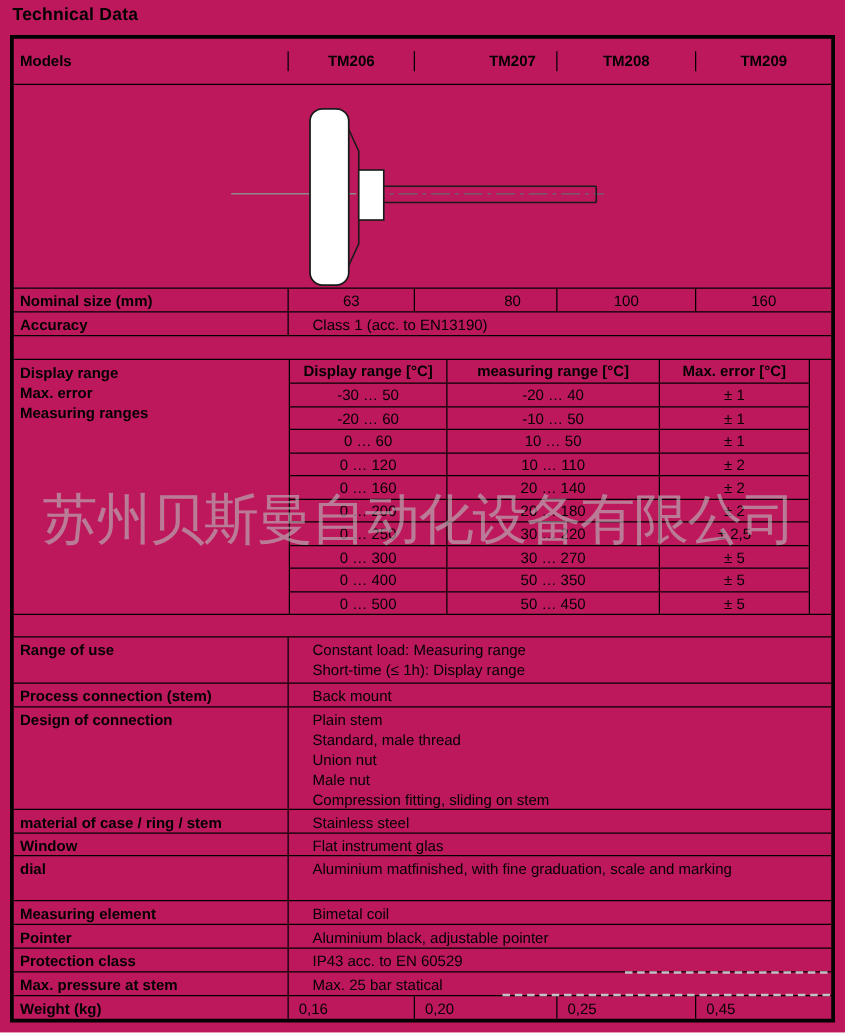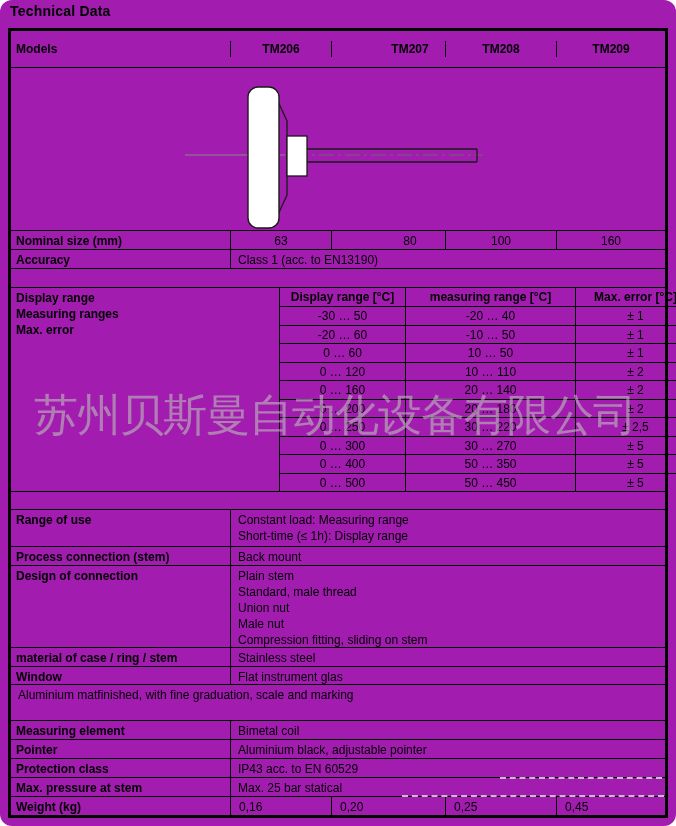--- a/index.html
+++ b/index.html
@@ -1,56 +1,56 @@
 <!DOCTYPE html>
 <html><head>
 <meta charset="utf-8">
 <style>
   html,body{margin:0;padding:0;background:#fff;}
   .page{
-    position:relative;width:676px;height:826px;background:#a21caf;
-    font-family:"Liberation Sans", sans-serif;color:#000;overflow:hidden;border-radius:12px;
+    position:relative;width:676px;height:826px;background:#be185d;
+    font-family:"Liberation Sans", sans-serif;color:#000;overflow:hidden;
   }
   .title{
     position:absolute;left:10px;top:3px;font-size:14px;font-weight:bold;
     letter-spacing:.2px;
   }
   .dtable{
     position:absolute;left:8px;top:28px;width:660px;height:790px;
     border:3px solid #000;box-sizing:border-box;
     display:flex;flex-direction:column;font-size:12px;
   }
   .row{display:flex;border-bottom:1px solid #000;box-sizing:border-box;flex:0 0 auto;}
   .row:last-child{border-bottom:none;flex:1 1 auto;}
   .lbl{
     width:220px;flex:0 0 220px;border-right:1px solid #000;box-sizing:border-box;
     font-weight:bold;padding:2px 0 0 5px;line-height:16px;
   }
   .lbl.noline{border-right:none;}
-  .val{flex:1;padding:2px 0 0 7px;line-height:16px;}
+  .val{flex:1;padding:2px 0 0 7px;line-height:16px;margin-left:12px;}
   .col{box-sizing:border-box;padding-top:2px;line-height:16px;}
   .c1{width:100px;flex:0 0 100px;}
   .c2{width:114px;flex:0 0 114px;border-left:1px solid #000;padding-left:43px;}
   .c3{width:111px;flex:0 0 111px;border-left:1px solid #000;}
   .c4{flex:1;border-left:1px solid #000;}
   .ctr{text-align:center;}
   .padl{padding-left:8px;}
   .bold{font-weight:bold;}
   .vctr{display:flex;align-items:center;}
   .vctr .lbl{padding-top:0;display:flex;align-items:center;}
   .vctr .col{padding-top:0;display:flex;align-items:center;}
   .vctr .col.ctr{justify-content:center;}
 
   
   .r-models{height:37px;}
   .r-image{height:163px;position:relative;}
   .r-nominal{height:19px;}
   .r-accuracy{height:19px;}
   .r-spacer1{height:19px;}
-  .r-ranges{height:204px;gap:48px;}
+  .r-ranges{height:204px;}
   .r-spacer2{height:18px;}
   .r-rangeofuse{height:37px;}
   .r-process{height:19px;}
   .r-design{height:82px;}
   .r-material{height:19px;}
   .r-window{height:18px;}
   .r-dial{height:36px;}
   .r-small{height:19px;}
 
   
@@ -130,22 +130,22 @@
     <div class="row r-accuracy">
       <div class="lbl">Accuracy</div>
       <div class="val">Class 1 (acc. to EN13190)</div>
     </div>
 
     <div class="row r-spacer1"></div>
 
     <div class="row r-ranges">
       <div class="lbl noline">
         <div>Display range</div>
+        <div>Max. error</div>
         <div>Measuring ranges</div>
-        <div>Max. error</div>
       </div>
       <div class="subtable">
         <div class="srow head">
           <div class="sc sc1">Display range [°C]</div>
           <div class="sc sc2">measuring range [°C]</div>
           <div class="sc sc3">Max. error [°C]</div>
         </div>
         <div class="srow">
           <div class="sc sc1">-30 … 50</div>
           <div class="sc sc2">-20 … 40</div>
@@ -229,20 +229,21 @@
       <div class="lbl">material of case / ring / stem</div>
       <div class="val">Stainless steel</div>
     </div>
 
     <div class="row r-window">
       <div class="lbl">Window</div>
       <div class="val">Flat instrument glas</div>
     </div>
 
     <div class="row r-dial">
+      <div class="lbl">dial</div>
       <div class="val">
         <div>Aluminium matfinished, with fine graduation, scale and marking</div>
       </div>
     </div>
 
     <div class="row r-small">
       <div class="lbl">Measuring element</div>
       <div class="val">Bimetal coil</div>
     </div>
 

